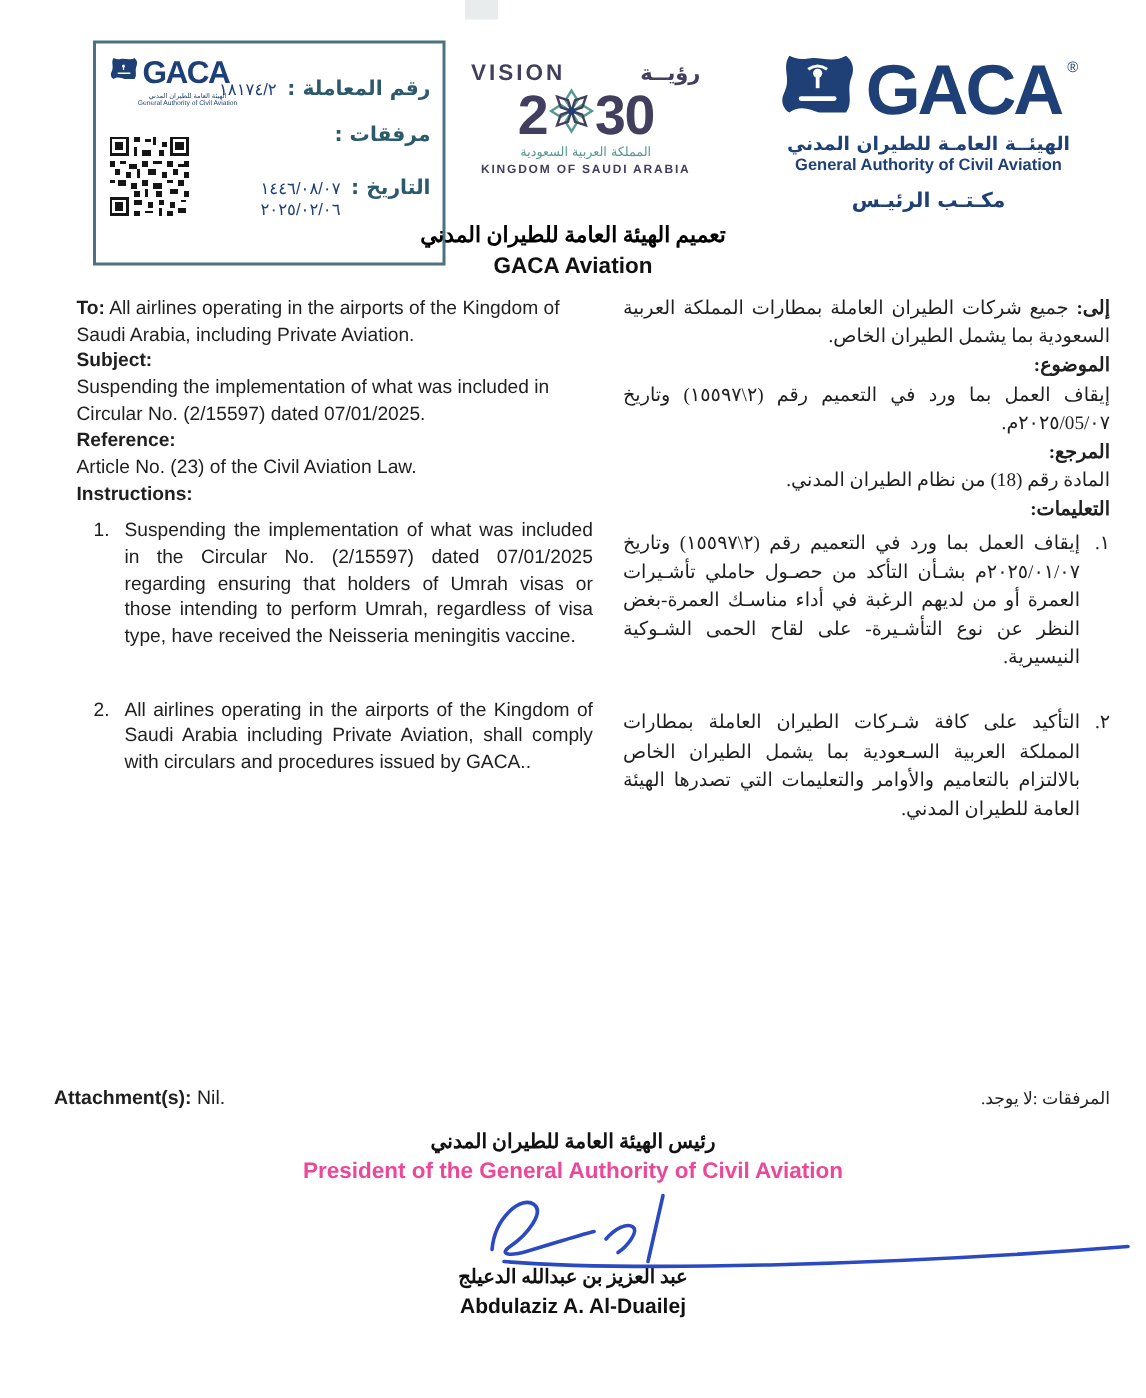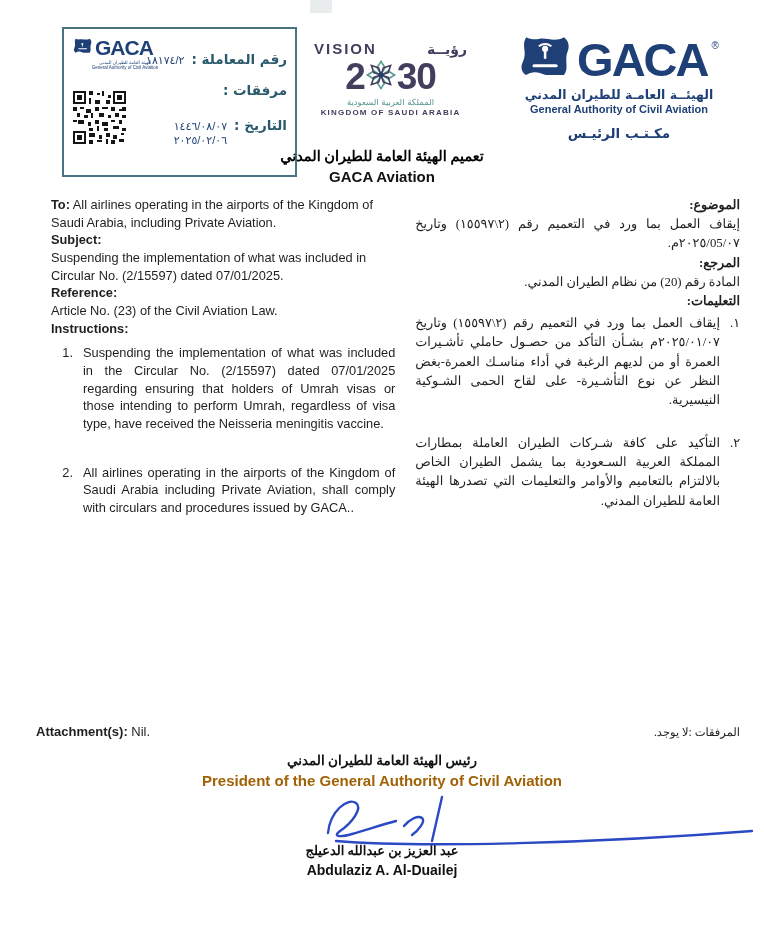--- a/index.html
+++ b/index.html
@@ -68,21 +68,21 @@
   .gap2-ar{margin-top:24px;}
 
   
   .attach{left:36px;top:724px;width:704px;display:flex;justify-content:space-between;align-items:baseline;}
   .attach .en{font-size:13px;}
   .attach .ar{font-size:11.5px;color:#222;}
 
   
   .sig{left:0;top:752px;width:100%;display:flex;flex-direction:column;align-items:center;}
   .sig .st-ar{font-size:13.5px;font-weight:bold;color:#111;}
-  .sig .st-en{font-size:15px;font-weight:bold;color:#a16207;margin-top:3px;font-family:"Liberation Sans",sans-serif;}
+  .sig .st-en{font-size:15px;font-weight:bold;color:#ec4899;margin-top:3px;font-family:"Liberation Sans",sans-serif;}
   .sigArt{position:relative;width:100%;height:58px;margin-top:2px;}
   .sigArt svg{position:absolute;left:300px;top:0;}
   .sig .sn-ar{font-size:13px;font-weight:bold;color:#111;margin-top:-6px;}
   .sig .sn-en{font-size:14px;font-weight:bold;color:#111;margin-top:3px;font-family:"Liberation Sans",sans-serif;}
 </style>
 </head>
 <body>
 
 <div class="abs artifact"></div>
 
@@ -247,26 +247,27 @@
       <span class="num">1.</span>
       <span class="txt">Suspending the implementation of what was included in the Circular No. (2/15597) dated 07/01/2025 regarding ensuring that holders of Umrah visas or those intending to perform Umrah, regardless of visa type, have received the Neisseria meningitis vaccine.</span>
     </div>
     <div class="oli gap2-en">
       <span class="num">2.</span>
       <span class="txt">All airlines operating in the airports of the Kingdom of Saudi Arabia including Private Aviation, shall comply with circulars and procedures issued by GACA..</span>
     </div>
   </div>
 
   <div class="colAR ar" dir="rtl">
+    <p><b>إلى:</b><span> جميع شركات الطيران العاملة بمطارات المملكة العربية السعودية بما يشمل الطيران الخاص.</span></p>
 
     <p class="secgap-s bold">الموضوع:</p>
     <p>إيقاف العمل بما ورد في التعميم رقم (٢\١٥٥٩٧)  وتاريخ ٢٠٢٥/05/٠٧م.</p>
 
     <p class="secgap-m bold">المرجع:</p>
-    <p class="refline-ar">المادة رقم (20) من نظام الطيران المدني.</p>
+    <p class="refline-ar">المادة رقم (18) من نظام الطيران المدني.</p>
 
     <p class="secgap-s bold">التعليمات:</p>
     <div class="oli-ar">
       <span class="num">١.</span>
       <span class="txt">إيقاف العمل بما ورد في التعميم رقم (٢\١٥٥٩٧) وتاريخ ٢٠٢٥/٠١/٠٧م بشـأن التأكد من حصـول حاملي تأشـيرات العمرة أو من لديهم الرغبة في أداء مناسـك العمرة-بغض النظر عن نوع التأشـيرة- على لقاح الحمى الشـوكية النيسيرية.</span>
     </div>
     <div class="oli-ar gap2-ar">
       <span class="num">٢.</span>
       <span class="txt">التأكيد على كافة شـركات الطيران العاملة بمطارات المملكة العربية السـعودية بما يشمل الطيران الخاص بالالتزام بالتعاميم والأوامر والتعليمات التي تصدرها الهيئة العامة للطيران المدني.</span>
     </div>

